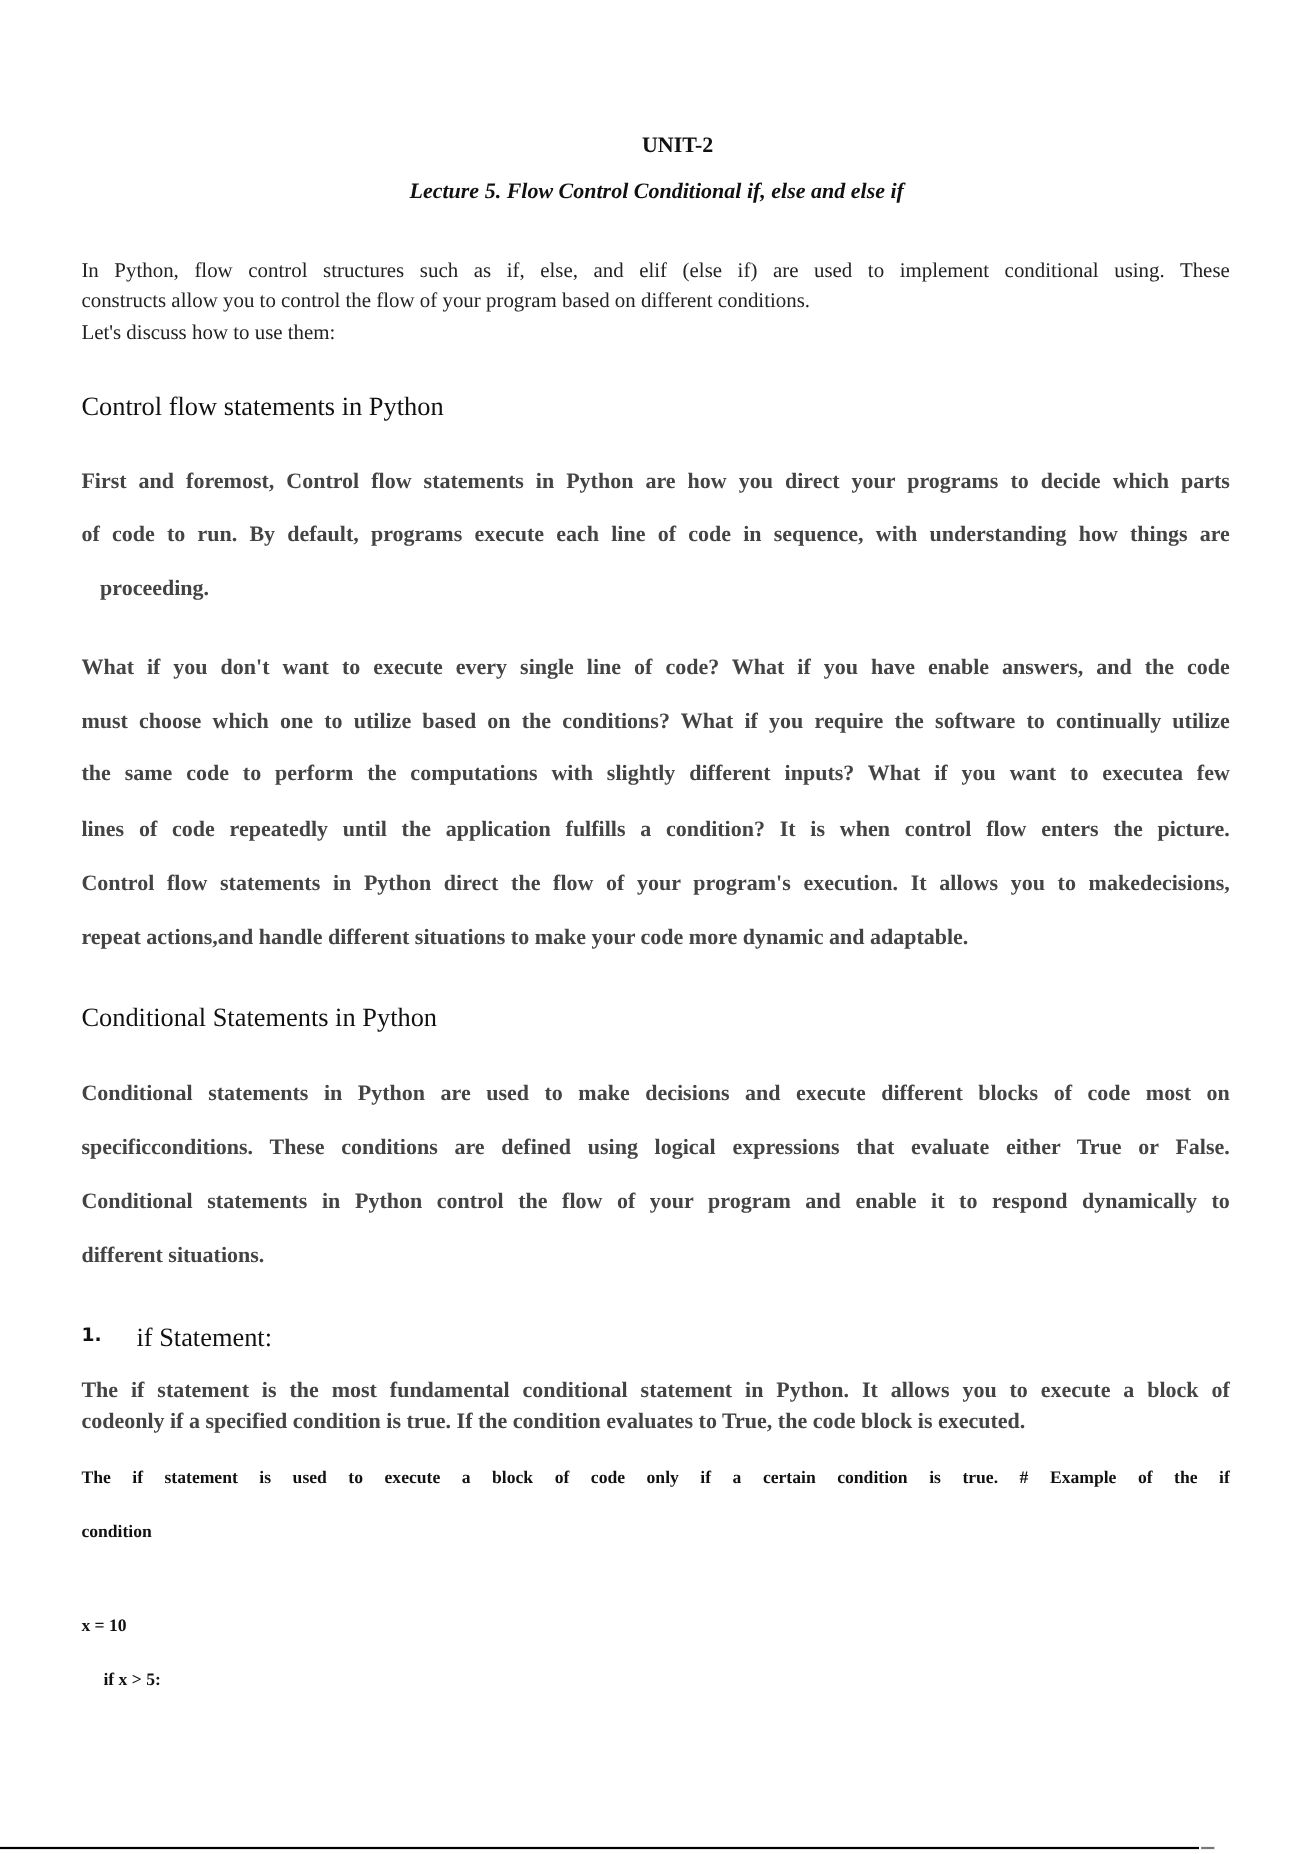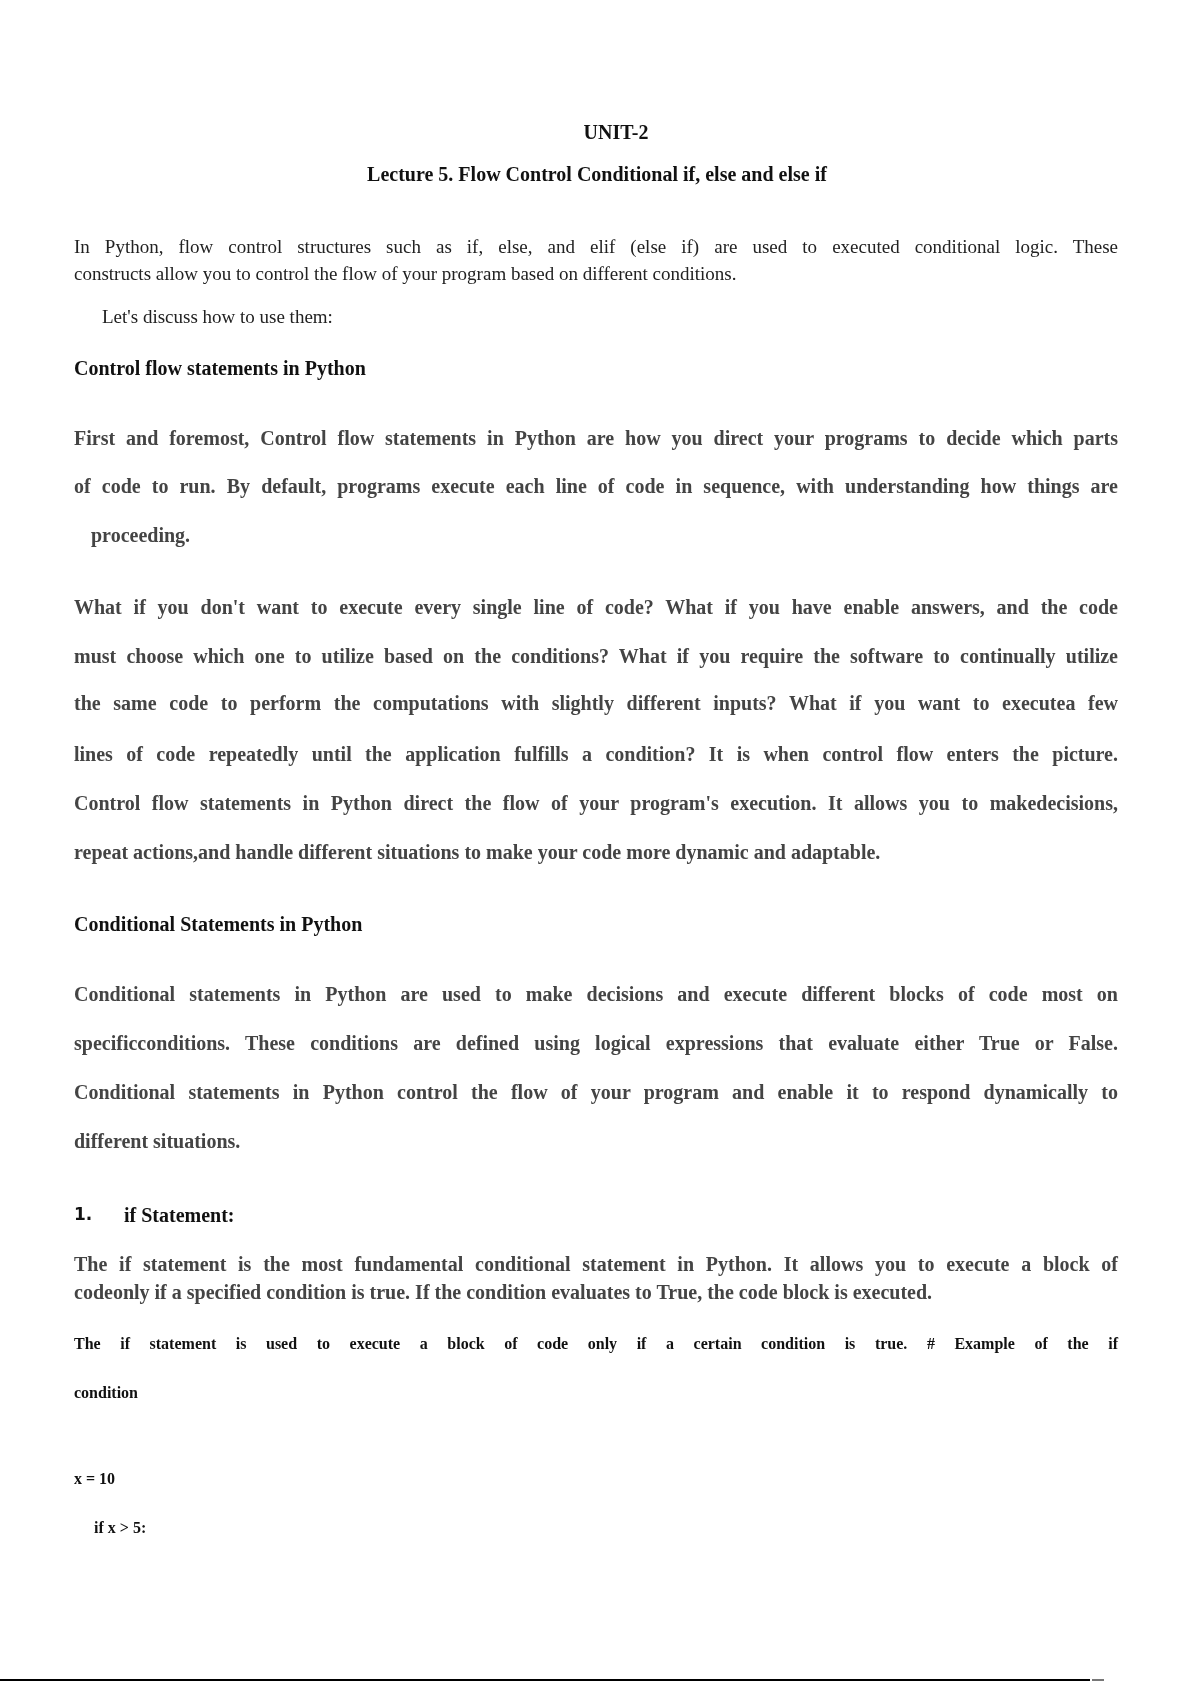--- a/index.html
+++ b/index.html
@@ -4,47 +4,47 @@
   <style>
     html, body { margin: 0; padding: 0; background: #ffffff; }
     body {
       width: 1192px; height: 1685px; position: relative; overflow: hidden;
       font-family: "Liberation Serif", "DejaVu Serif", serif;
       color: #1a1a1a;
     }
     .abs { position: absolute; white-space: nowrap; }
     .center { left: 0; width: 1192px; text-align: center; padding-left: 20px; }
     .unit { top: 121px; font-size: 20px; font-weight: bold; color: #111; }
-    .lecture { top: 163px; font-size: 20px; font-weight: bold; color: #111; padding-left: 2px; box-sizing: border-box; }
+    .lecture { top: 163px; font-size: 20px; font-weight: bold; font-style: italic; color: #111; padding-left: 2px; box-sizing: border-box; }
     .intro { font-size: 19px; color: #222; }
     .intro-line { position: absolute; left: 74px; width: 1044px; white-space: nowrap; }
     .justify { text-align: justify; text-align-last: justify; }
-    .heading { font-size: 20px; font-weight: bold; color: #111; }
+    .heading { font-size: 24px; font-weight: normal; color: #111; }
     .gray-bold { font-size: 20px; font-weight: bold; color: #444; }
     .black-bold { font-size: 16px; font-weight: bold; color: #111; }
     .line { position: absolute; left: 74px; width: 1044px; white-space: nowrap; }
     .list-num { font-family: "DejaVu Sans", sans-serif; font-size: 17px; font-weight: bold; color: #111; }
     .page-rule {
       position: absolute; left: 0; top: 1679px; width: 1090px; height: 2px; background: #000;
     }
     .rule-tail {
       position: absolute; left: 1092px; top: 1679px; width: 12px; height: 2px; background: #777;
     }
   </style>
 </head>
 <body>
 
 <div>
 
   <div class="abs center unit">UNIT-2</div>
   <div class="abs center lecture">Lecture 5. Flow Control Conditional if, else and else if</div>
 
-  <div class="intro-line intro justify" style="top:236px;">In Python, flow control structures such as if, else, and elif (else if) are used to executed conditional logic. These</div>
+  <div class="intro-line intro justify" style="top:236px;">In Python, flow control structures such as if, else, and elif (else if) are used to implement conditional using. These</div>
   <div class="intro-line intro" style="top:263px;">constructs allow you to control the flow of your program based on different conditions.</div>
-  <div class="intro-line intro" style="top:306px;margin-left:28px;">Let's discuss how to use them:</div>
+  <div class="intro-line intro" style="top:292px;">Let's discuss how to use them:</div>
 
   <div class="line heading" style="top:357px;">Control flow statements in Python</div>
 
   <div class="line gray-bold justify" style="top:427px;">First and foremost, Control flow statements in Python are how you direct your programs to decide which parts</div>
   <div class="line gray-bold justify" style="top:475px;">of code to run. By default, programs execute each line of code in sequence, with understanding how things are</div>
   <div class="line gray-bold" style="top:524px;margin-left:17px;">proceeding.</div>
 
   <div class="line gray-bold justify" style="top:596px;">What if you don't want to execute every single line of code? What if you have enable answers, and the code</div>
   <div class="line gray-bold justify" style="top:645px;">must choose which one to utilize based on the conditions? What if you require the software to continually utilize</div>
   <div class="line gray-bold justify" style="top:692px;">the same code to perform the computations with slightly different inputs? What if you want to executea few</div>

